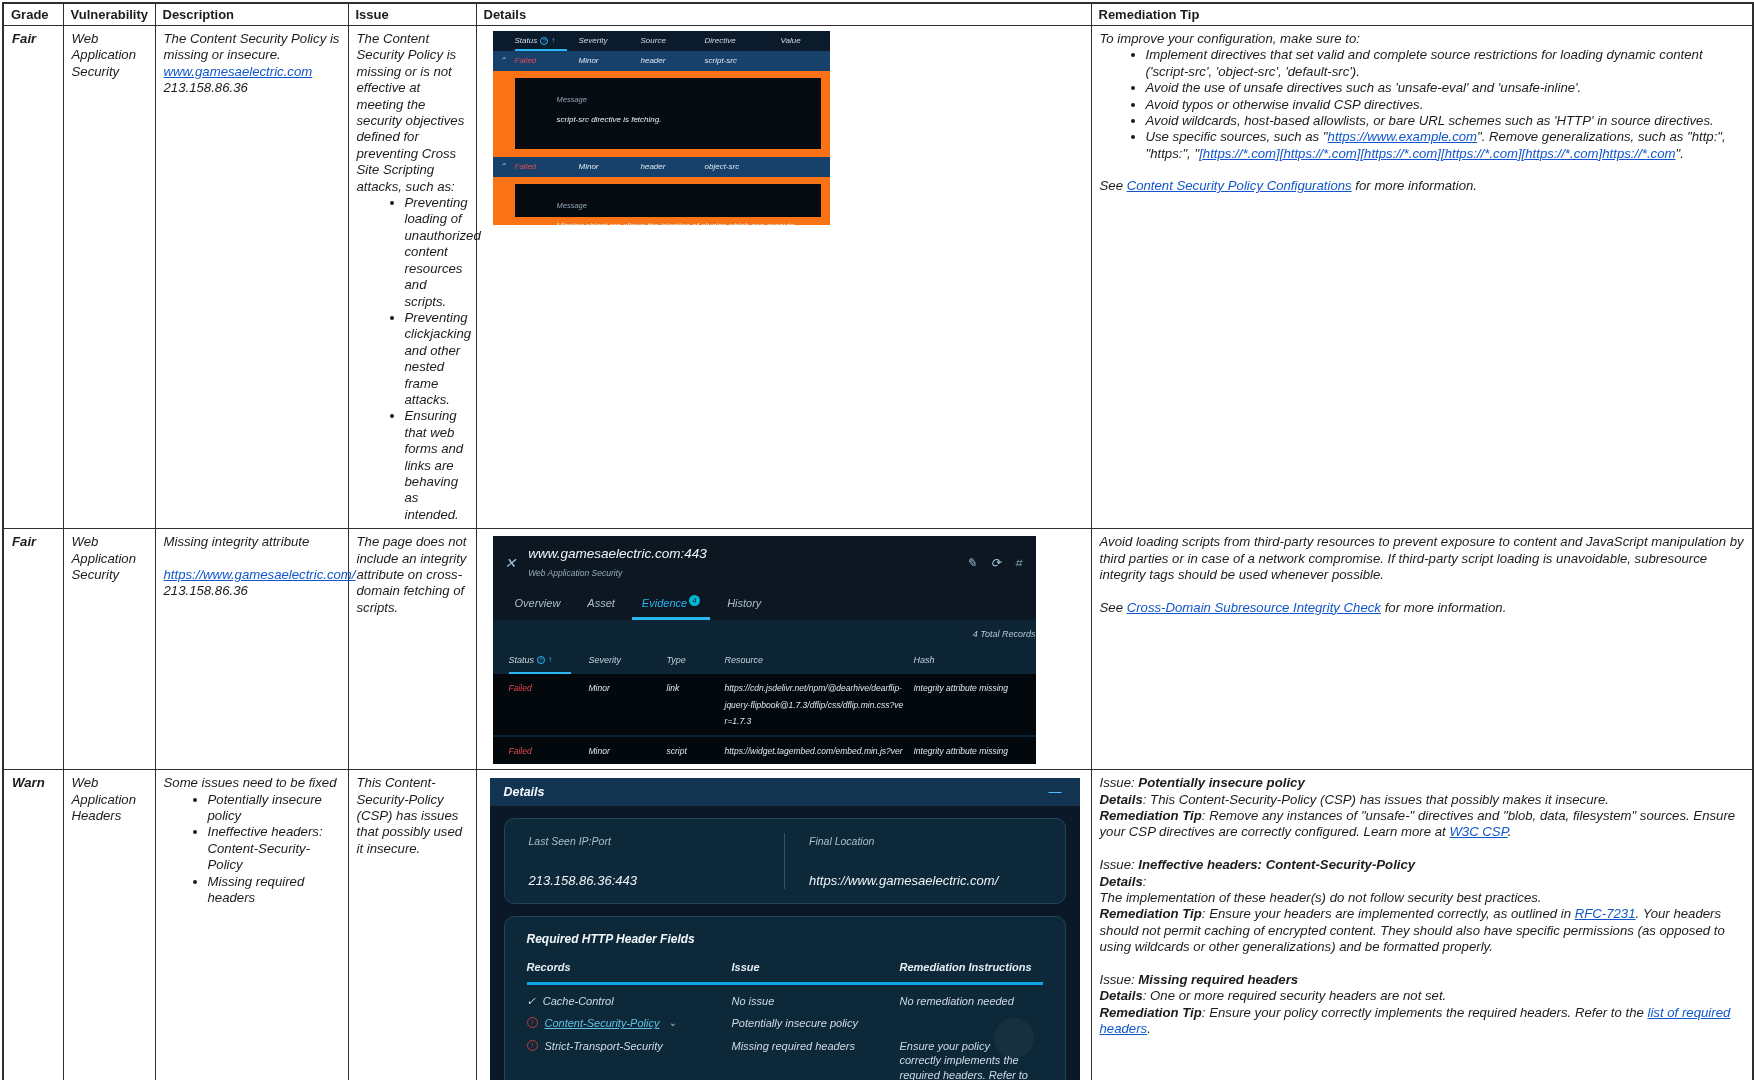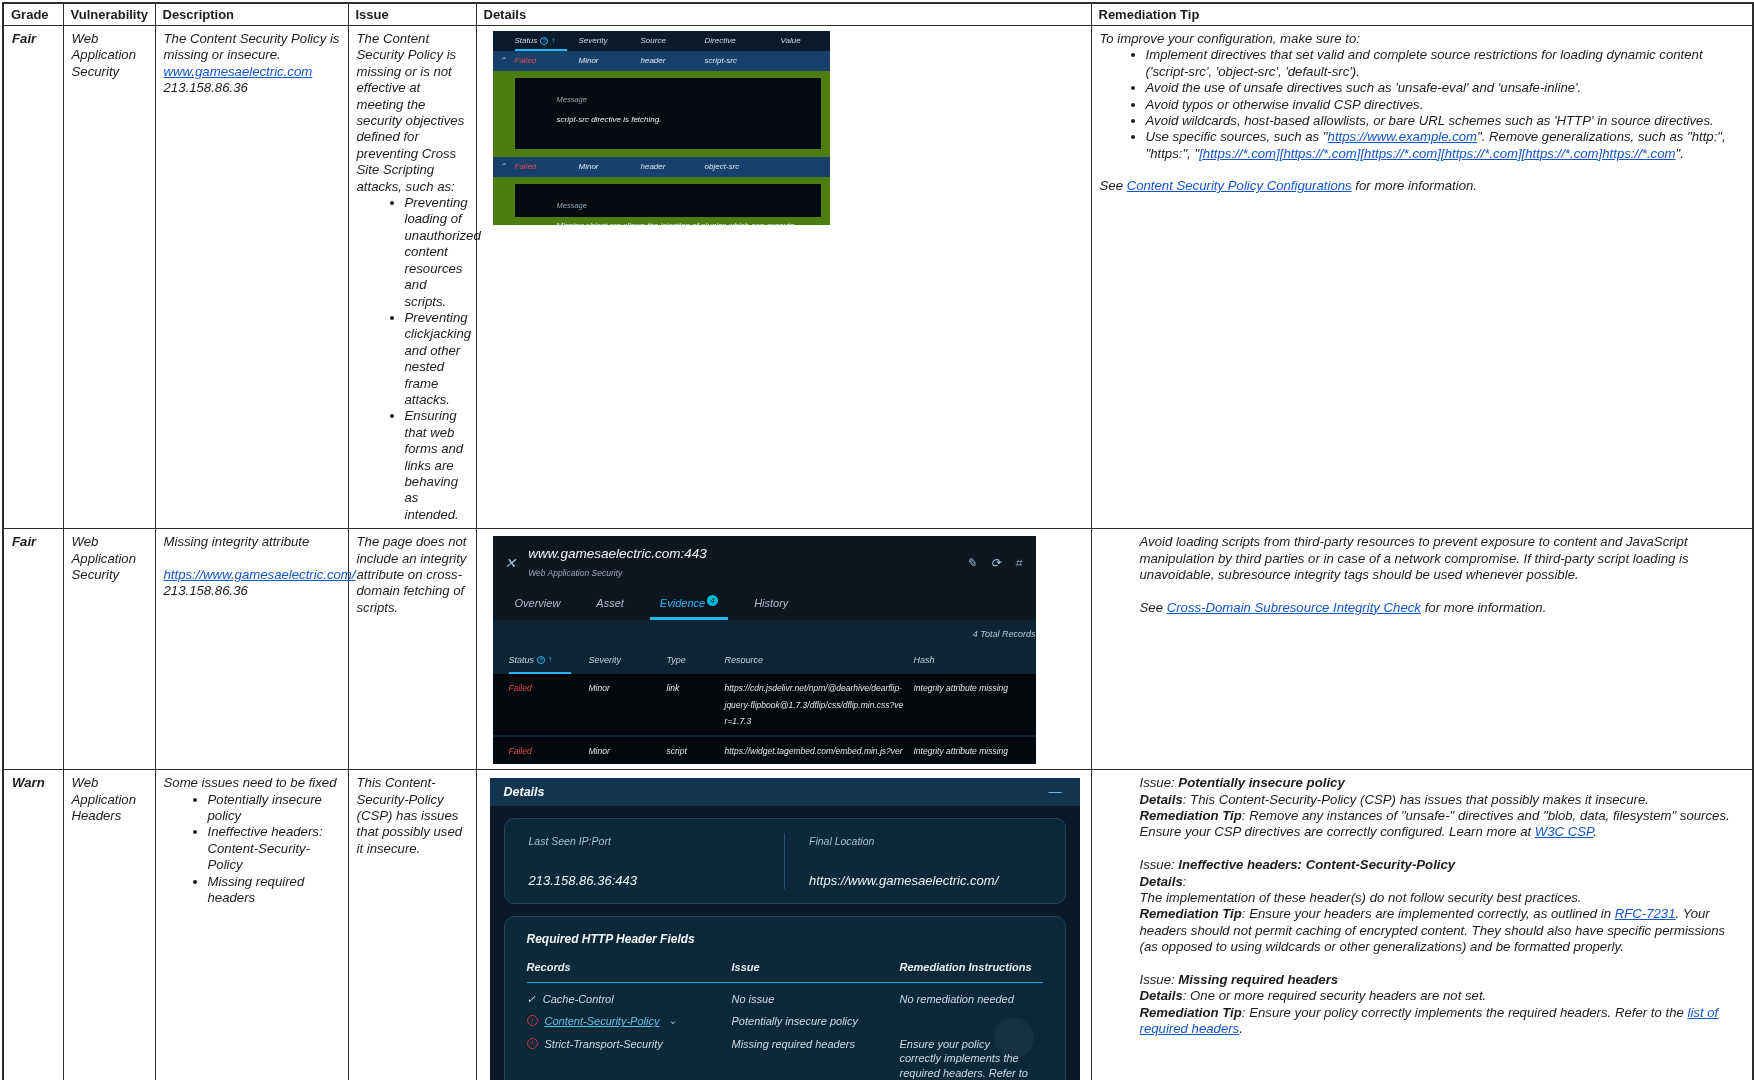--- a/index.html
+++ b/index.html
@@ -11,51 +11,51 @@
   table.main th { font-size:13px; font-weight:bold; padding:3px 7px; height:20px; }
   table.main td { font-size:13.2px; line-height:16.4px; padding:5px 8px;font-style:italic; }
   td.grade { font-weight:bold; }
   .gap { height:16px; }
   .lnk { color:#1155cc; text-decoration:underline; cursor:pointer; }
   .b { font-weight:bold; }
   ul.blist { margin:0; padding-left:48px; }
   ul.blist li { margin:0; }
   ul.desc-ul { margin:0; padding-left:44px; }
   ul.rem-ul { margin:0; padding-left:46px; }
-  .rpara { min-height:16.4px;margin-left:40px; }
+  .rpara { min-height:16.4px; }
   .rpara.blank { height:16.4px; }
   td.details-cell { padding:3px 0 3px 0; }
 
   
   .shot1 { width:337px; height:194px; margin-left:8px; background:#0a1220; overflow:hidden; color:#dde8f0; }
   .s1-head, .s1-row { display:grid; grid-template-columns:22px 64px 62px 64px 76px 1fr; align-items:stretch; font-size:8px; }
   .s1-head { background:#0c1b2b; height:20px; color:#cfdde8; }
   .s1-head > div, .s1-row > div { display:flex; align-items:center; }
   .s1-status { position:relative; gap:3px; }
   .s1-status::after { content:""; position:absolute; left:0; right:12px; bottom:0; height:2px; background:#29b6f6; }
   .s1-info { display:inline-block; width:8px; height:8px; border:1px solid #29b6f6; border-radius:50%; color:#29b6f6; font-size:6px; line-height:6px; text-align:center; }
   .s1-arrow { color:#29b6f6; font-size:8px; }
   .s1-row { background:#17406b; height:20px; }
   .s1-failed { color:#e5484d; }
   .s1-chev { color:#c6d6e2; font-size:8px; padding-left:7px; }
-  .s1-expand { background:#4d7c0f; padding:7px 9px 8px 22px; }
+  .s1-expand { background:#f97316; padding:7px 9px 8px 22px; }
   .s1-expand.tall { height:86px; }
   .s1-expand.short { height:48px; }
   .s1-msgbox { background:#060b12; height:100%; padding:14px 10px 8px 42px; }
   .s1-msglabel { color:#8fa3b0; font-size:7.5px; margin-bottom:4px; }
   .s1-msg { color:#e9f1f6; font-size:8px; }
 
   
   .shot2 { width:543px; height:228px; margin-left:8px; margin-top:2px; background:#0c1722; overflow:hidden; }
   .s2-bar { display:flex; align-items:center; padding:10px 14px 2px 12px; }
   .s2-close { color:#9fc3d8; font-size:14px; margin-right:12px; cursor:pointer; }
   .s2-title { color:#f2f7fa; font-size:13.5px; }
   .s2-sub { color:#97aab6; font-size:8.5px; margin-top:2px; }
   .s2-actions { margin-left:auto; display:flex; gap:14px; color:#9fc3d8; font-size:12px; }
-  .s2-tabs { display:flex; gap:16px; padding:8px 0 0 12px; }
+  .s2-tabs { display:flex; gap:7px; padding:8px 0 0 12px; }
   .tab { color:#aebfc9; font-size:11px; padding:4px 10px 6px 10px; cursor:pointer; position:relative; }
   .tab.active { color:#29b6f6; border-bottom:3px solid #29b6f6; }
   .tab-badge { display:inline-block; min-width:11px; height:11px; background:#00b8d4; color:#06222e; border-radius:50%; font-size:7.5px; line-height:11px; text-align:center; margin-left:2px; vertical-align:top; }
   .s2-content { background:#0d2434; }
   .s2-records { color:#b6c6d2; font-size:9px; padding:6px 0 5px 12px; background:#0d2434;text-align:right; }
   .s2-grid { display:grid; grid-template-columns:80px 78px 58px 1fr 122px; }
   .s2-thead { background:#0d2434; color:#c3d2dc; font-size:9px; padding:4px 0 6px 16px; }
   .s2-th { display:flex; align-items:center; gap:3px; }
   .s2-status { position:relative; }
   .s2-status::after { content:""; position:absolute; left:0; right:18px; bottom:-6px; height:2px; background:#29b6f6; }
@@ -71,21 +71,21 @@
   .s3-min { margin-left:auto; color:#4fc3f7; font-size:13px; cursor:pointer; }
   .s3-body { padding:12px 14px; }
   .s3-card { background:#0d2839; border:1px solid #21445c; border-radius:10px; }
   .s3-meta { display:flex; padding:14px 0; }
   .s3-meta-half { flex:1; padding:0 24px; }
   .s3-divider { width:1px; background:#2b5270; }
   .s3-label { color:#a9bfcd; font-size:10.5px; margin-bottom:23px; }
   .s3-value { color:#eef5f9; font-size:13px; }
   .s3-fields { margin-top:12px; padding:14px 22px 18px 22px; }
   .s3-section-title { color:#f2f7fa; font-weight:bold; font-size:12px; margin-bottom:12px; }
-  .s3-thead { display:grid; grid-template-columns:205px 168px 1fr; color:#e6eef4; font-weight:bold; font-size:11px; padding-bottom:6px; border-bottom:1px solid #0ea5e9; margin-bottom:4px; }
+  .s3-thead { display:grid; grid-template-columns:205px 168px 1fr; color:#e6eef4; font-weight:bold; font-size:11px; padding-bottom:6px; border-bottom:3px solid #0ea5e9; margin-bottom:4px; }
   .hf-row { display:grid; grid-template-columns:205px 168px 1fr; color:#cfdbe4; font-size:11px; padding:5px 0 3px 0; }
   .hf-record { display:flex; align-items:flex-start; gap:7px; }
   .hf-check { color:#cfd8dc; font-size:11px; }
   .hf-alert { display:inline-block; width:11px; height:11px; border:1.5px solid #c5393e; border-radius:50%; color:#c5393e; font-size:8px; line-height:10px; text-align:center; flex:none; margin-top:1px; }
   .hf-link { color:#62c1e5; text-decoration:underline; cursor:pointer; }
   .hf-chev { color:#9fb7c6; font-size:10px; margin-left:2px; cursor:pointer; }
   .hf-cell { padding-right:14px; line-height:14.5px; }
   .hf-link2 { color:#2f9fe0; text-decoration:none; cursor:pointer; }
   .s3-watermark { position:absolute; right:46px; bottom:28px; width:40px; height:40px; border-radius:50%; background:rgba(255,255,255,0.04); }
 </style>

